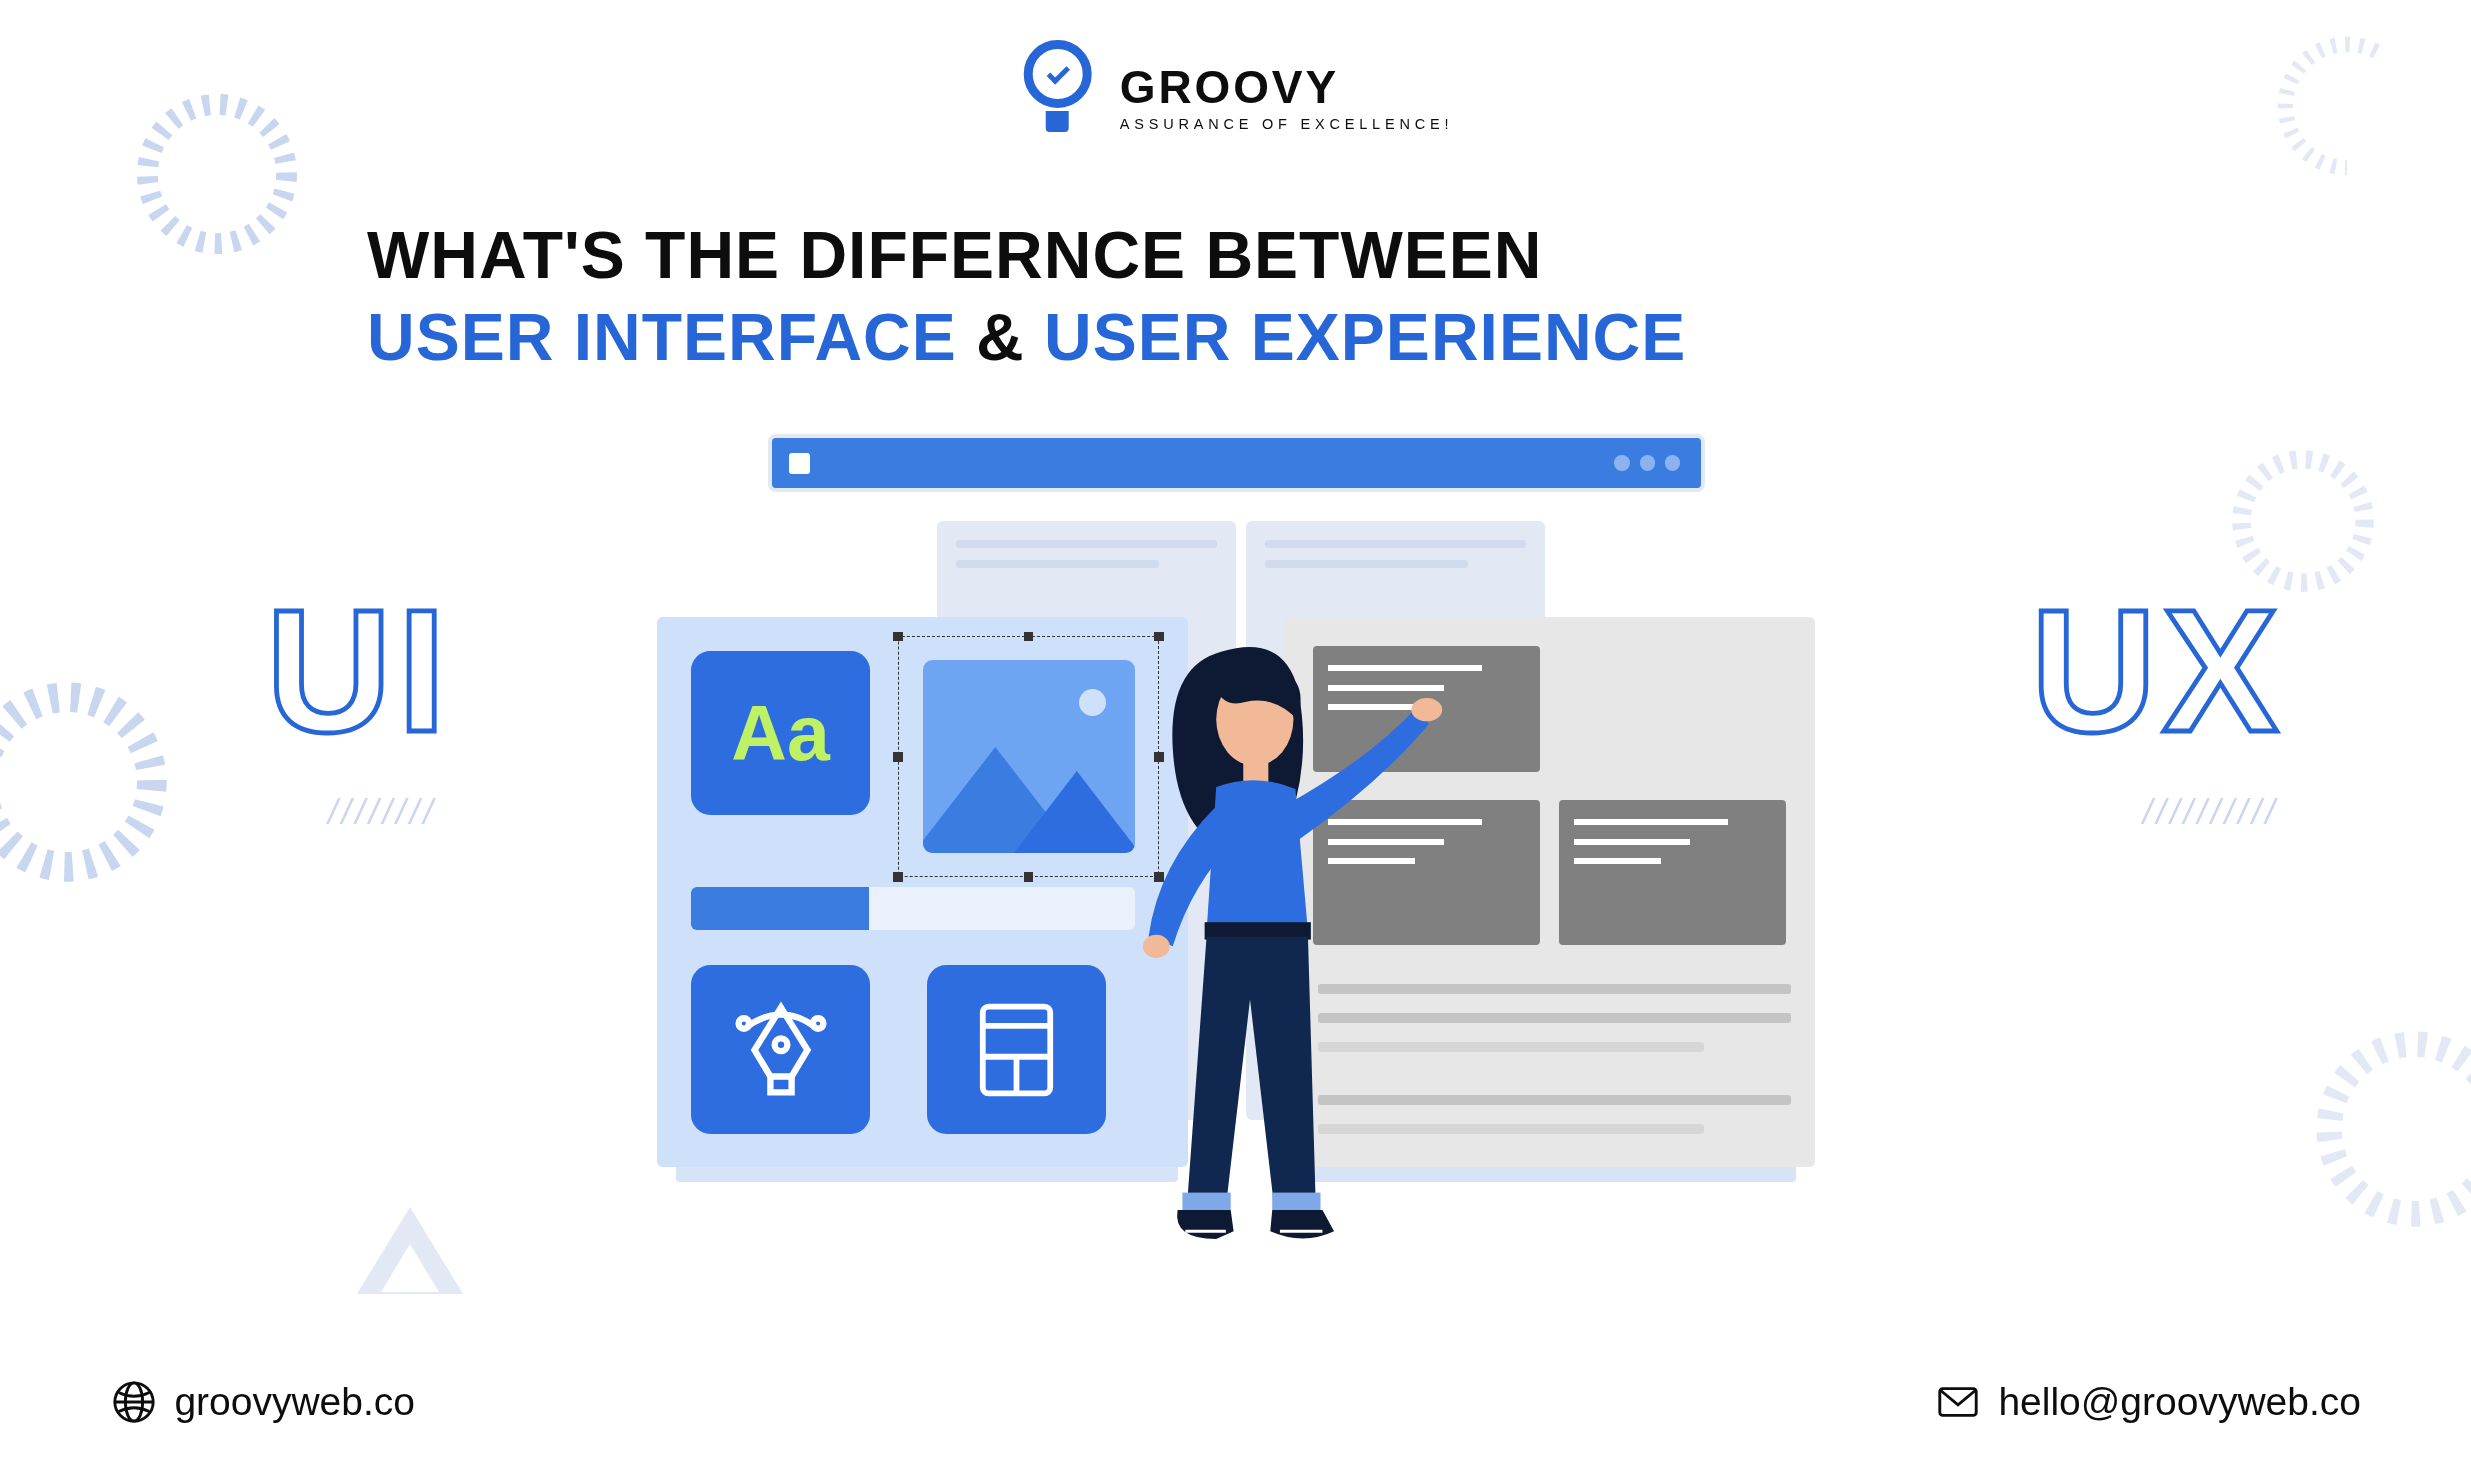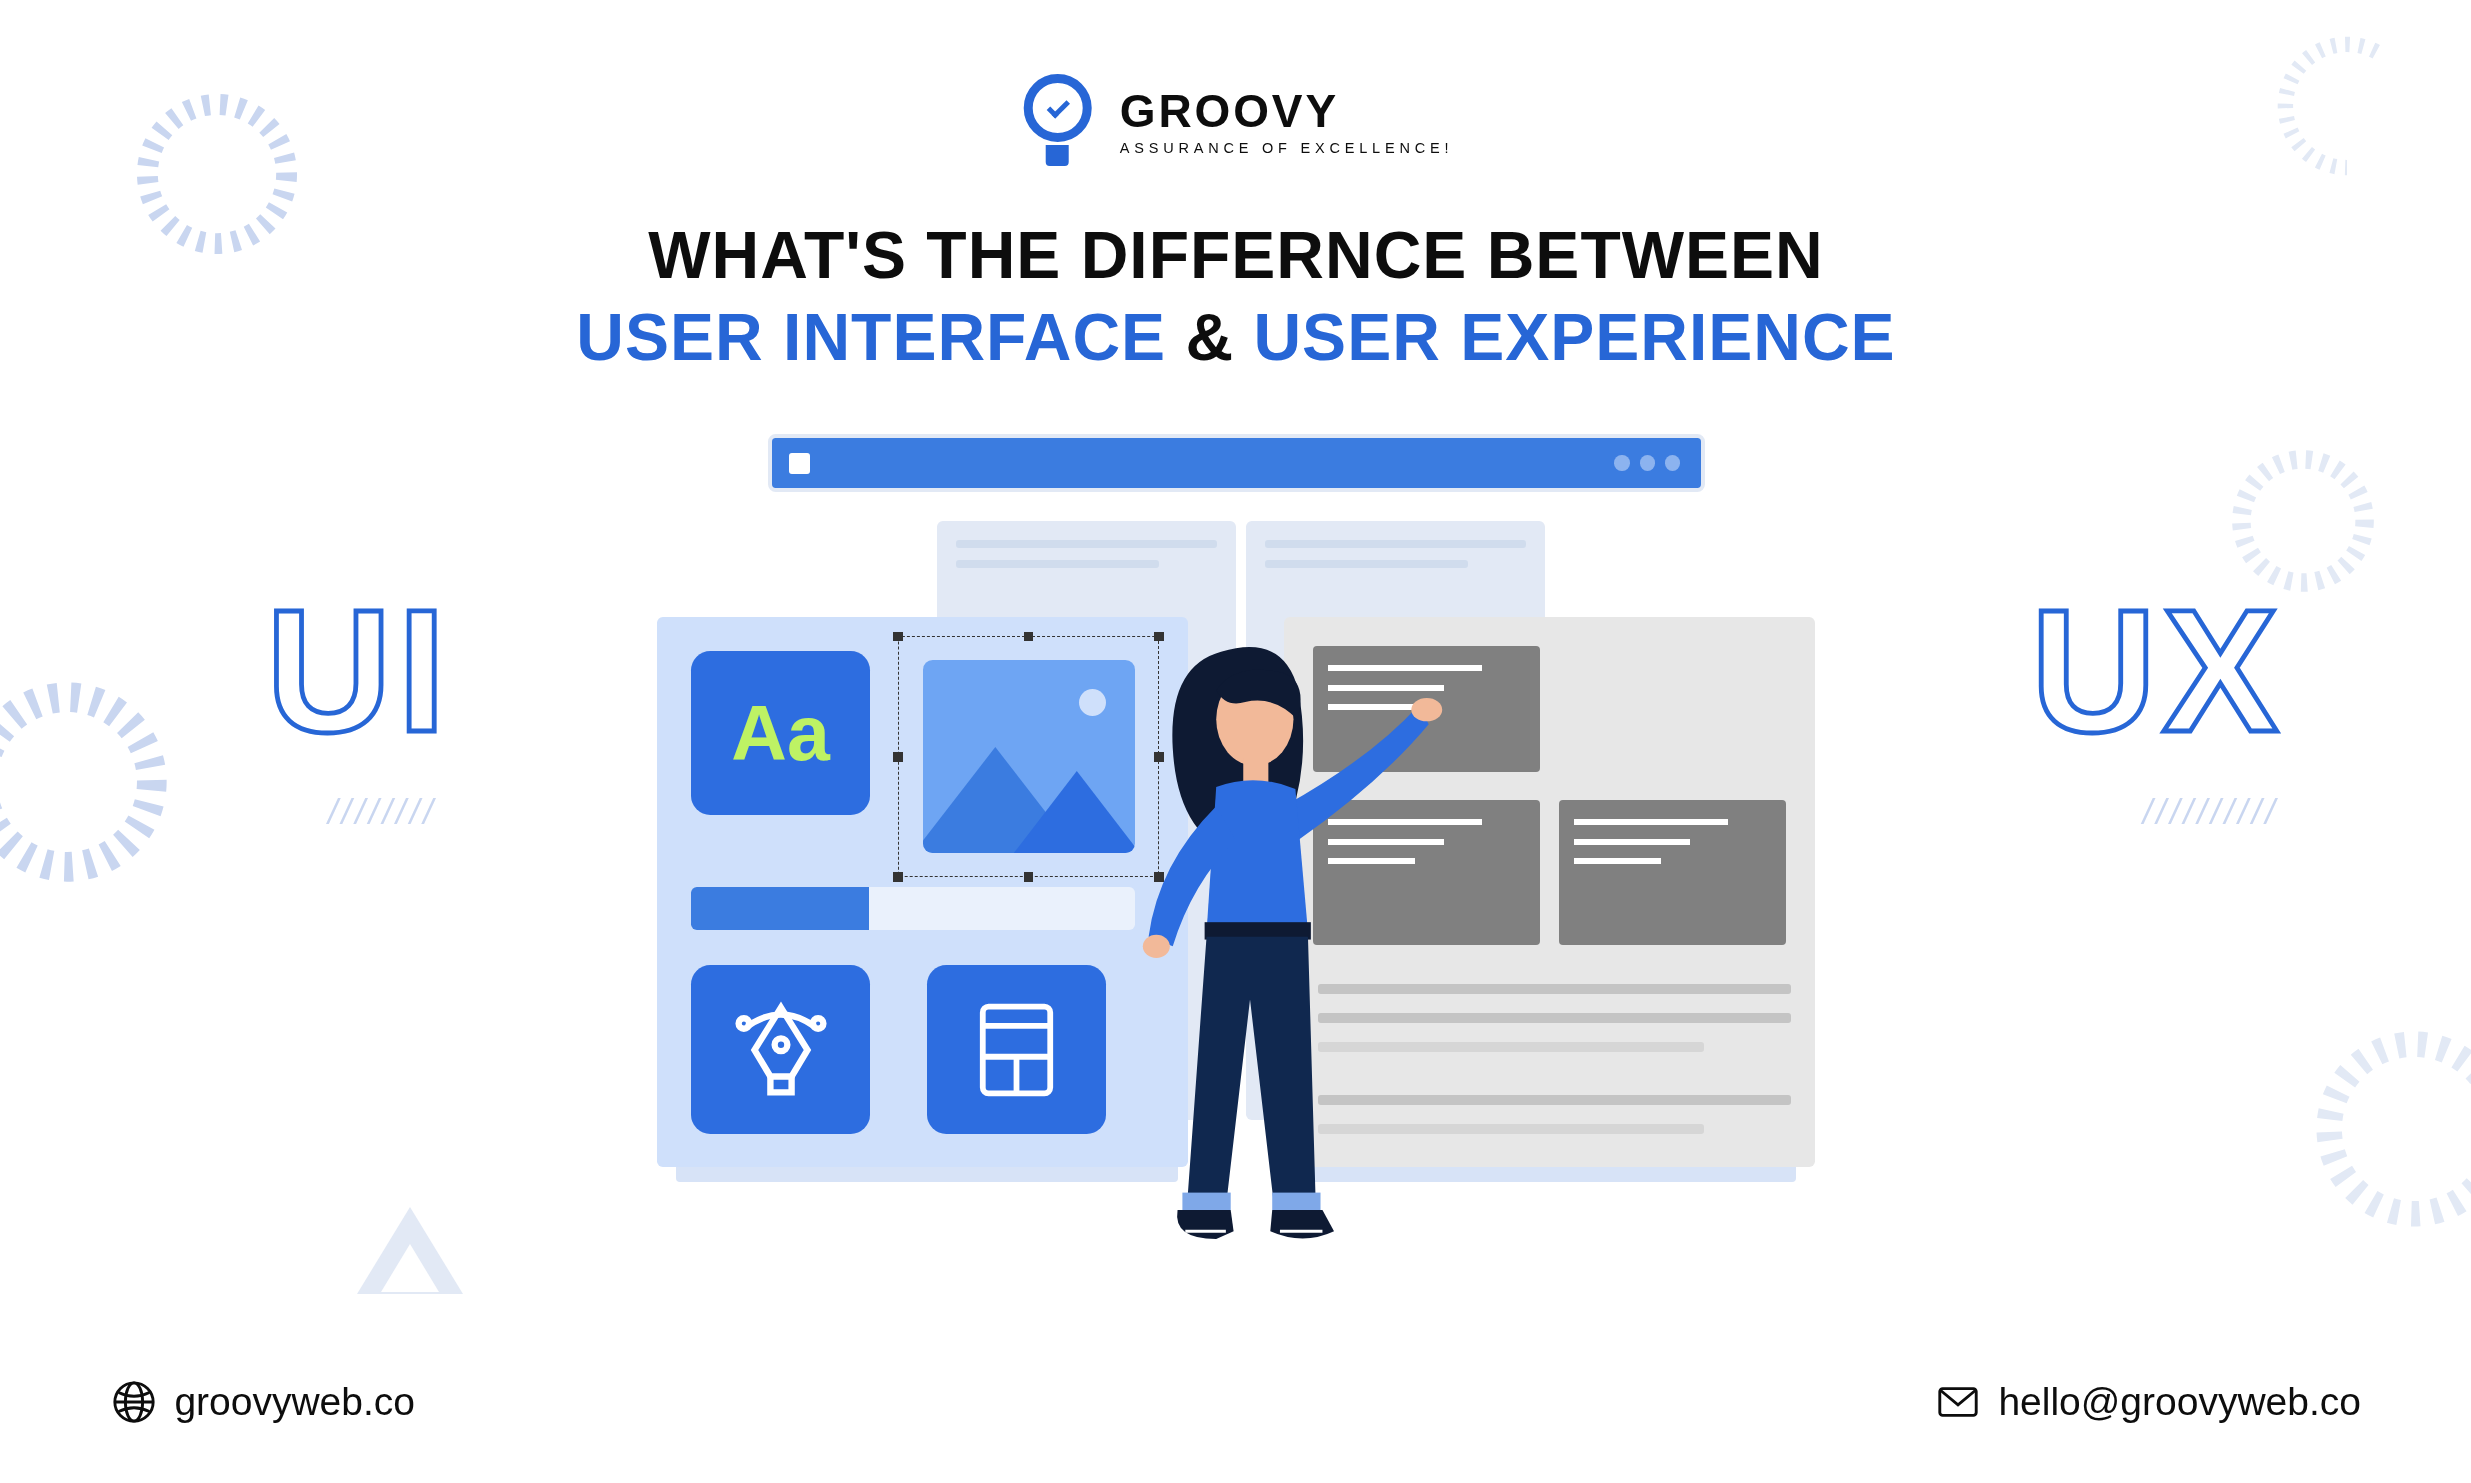--- a/index.html
+++ b/index.html
@@ -12,25 +12,25 @@
     overflow: hidden;
   }
   .dash-ring {
     position: absolute;
     background: transparent;
   }
 
   
   .logo-block {
     position: absolute;
-    top: 74px;
+    top: 40px;
     left: 50%;
     transform: translateX(-50%);
     display: flex;
-    align-items: center;
+    align-items: flex-end;
     gap: 24px;
   }
   .logo-bulb {
     width: 77px;
     height: 92px;
     position: relative;
   }
   .bulb-cap {
     position: absolute;
     top: 0;
@@ -72,21 +72,20 @@
     color: #0d0d0d;
     margin-top: 1.9px;
   }
 
   
   .headline {
     position: absolute;
     top: 217px;
     left: 50%;
     transform: translateX(-50%);
-    text-align: center;
     width: 1738px;
   }
   .headline .line1 {
     font-size: 66px;
     font-weight: 800;
     letter-spacing: 1px;
     color: #0d0d0d;
   }
   .headline .line2 {
     font-size: 66px;

